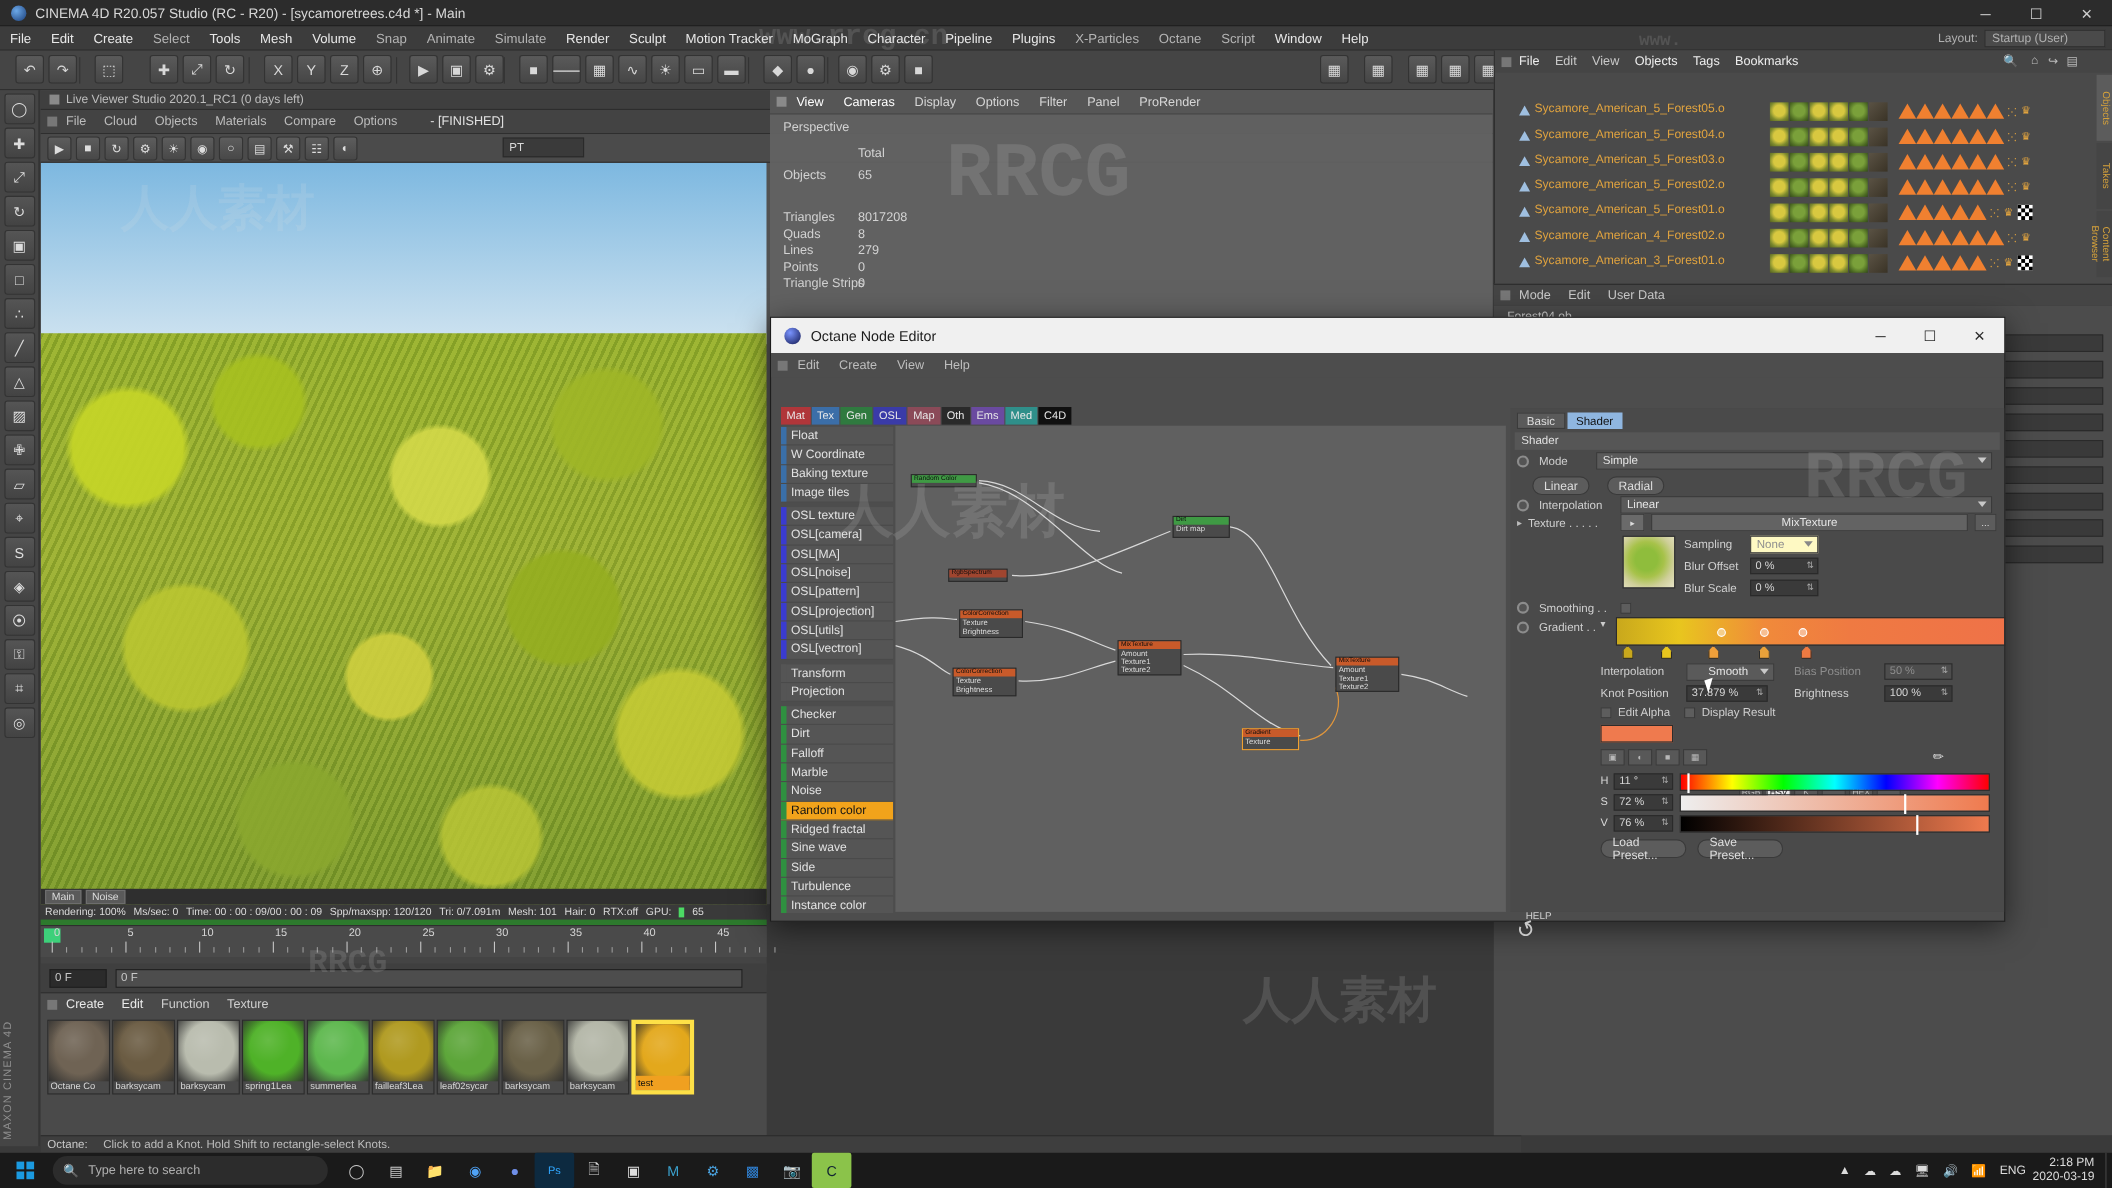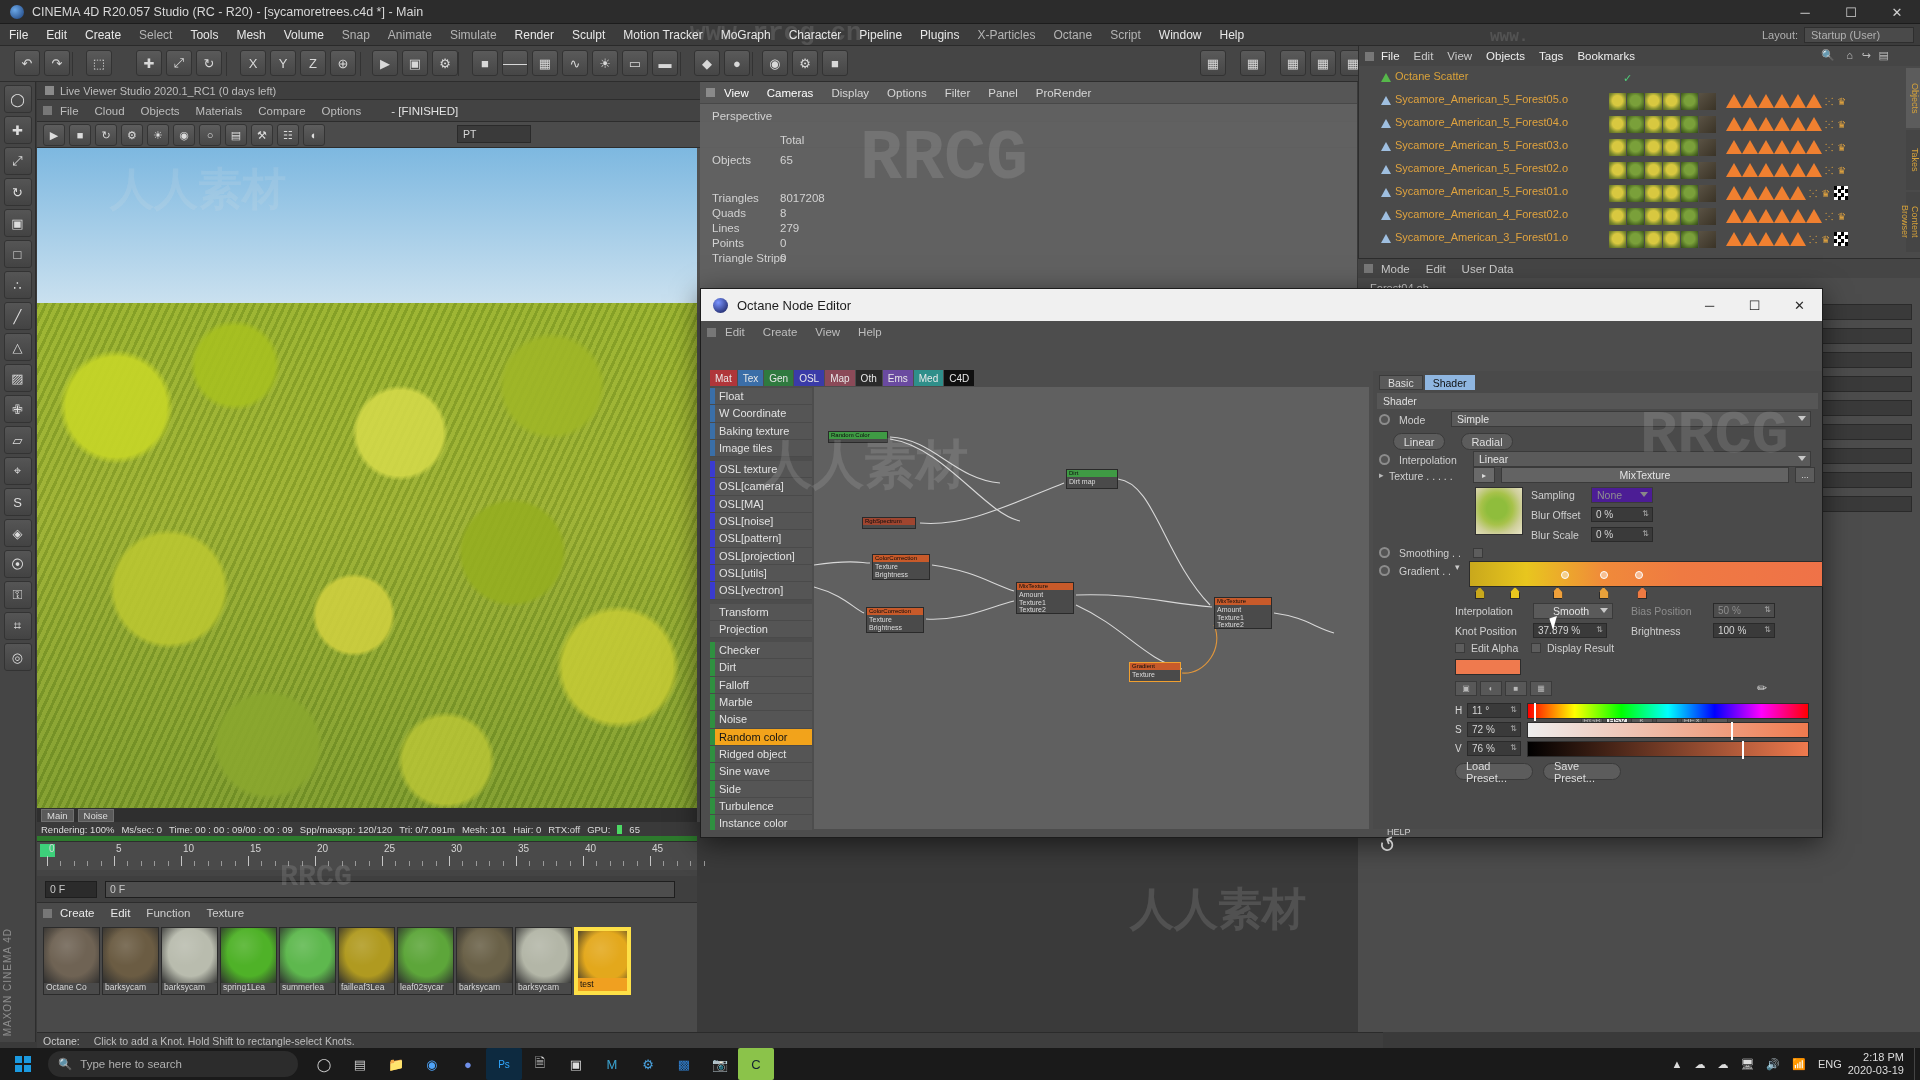--- a/index.html
+++ b/index.html
@@ -546,27 +546,20 @@
       <span class="mi">Edit</span>
       <span class="mi">View</span>
       <span class="mi hl">Objects</span>
       <span class="mi hl">Tags</span>
       <span class="mi hl">Bookmarks</span>
       <span style="position: absolute; right: 86px; top: 3px; font-size: 11px; color: rgb(189, 189, 189);">🔍</span>
       <span style="position: absolute; right: 68px; top: 3px; font-size: 11px; color: rgb(189, 189, 189);">⌂</span>
       <span style="position: absolute; right: 50px; top: 3px; font-size: 11px; color: rgb(189, 189, 189);">↪</span>
       <span style="position: absolute; right: 32px; top: 3px; font-size: 11px; color: rgb(189, 189, 189);">▤</span>
     </div>
-<div class="obj-row" style="top: 22px; color: rgb(217, 162, 58);">
-      <div class="tri" style="position: absolute; left: 22px; top: 5px; width: 0px; height: 0px; border-left: 5px solid transparent; border-right: 5px solid transparent; border-bottom: 9px solid rgb(86, 184, 74);"></div>
-      <div class="nm" style="left: 36px;">Octane Scatter</div>
-      <div class="tagstrip" style="left: 250px;">
-        <span style="color: rgb(79, 208, 122); font-size: 11px; margin-left: 14px;">✓</span>
-      </div>
-    </div>
     <div class="obj-row" style="top: 45px;">
       <div class="tri" style="position: absolute; left: 22px; top: 5px; width: 0px; height: 0px; border-left: 5px solid transparent; border-right: 5px solid transparent; border-bottom: 9px solid rgb(159, 191, 224);"></div>
       <div class="nm" style="left: 36px;">Sycamore_American_5_Forest05.o</div>
       <div class="tagstrip" style="left: 250px;">
         <span class="tg tree"></span>
         <span class="tg tree2"></span>
         <span class="tg tree"></span>
         <span class="tg tree"></span>
         <span class="tg tree2"></span>
         <span class="tg bark"></span>
@@ -877,21 +870,21 @@
       <div class="nl-gap"></div>
       <div class="nl-item"><div class="stripe" style="background: rgb(85, 85, 85);"></div><span>Transform</span></div>
       <div class="nl-item"><div class="stripe" style="background: rgb(85, 85, 85);"></div><span>Projection</span></div>
       <div class="nl-gap"></div>
       <div class="nl-item"><div class="stripe" style="background: rgb(47, 144, 64);"></div><span>Checker</span></div>
       <div class="nl-item"><div class="stripe" style="background: rgb(47, 144, 64);"></div><span>Dirt</span></div>
       <div class="nl-item"><div class="stripe" style="background: rgb(47, 144, 64);"></div><span>Falloff</span></div>
       <div class="nl-item"><div class="stripe" style="background: rgb(47, 144, 64);"></div><span>Marble</span></div>
       <div class="nl-item"><div class="stripe" style="background: rgb(47, 144, 64);"></div><span>Noise</span></div>
       <div class="nl-item sel"><div class="stripe" style="background: rgb(47, 144, 64);"></div><span>Random color</span></div>
-      <div class="nl-item"><div class="stripe" style="background: rgb(47, 144, 64);"></div><span>Ridged object</span></div>
+      <div class="nl-item"><div class="stripe" style="background: rgb(47, 144, 64);"></div><span>Ridged fractal</span></div>
       <div class="nl-item"><div class="stripe" style="background: rgb(47, 144, 64);"></div><span>Sine wave</span></div>
       <div class="nl-item"><div class="stripe" style="background: rgb(47, 144, 64);"></div><span>Side</span></div>
       <div class="nl-item"><div class="stripe" style="background: rgb(47, 144, 64);"></div><span>Turbulence</span></div>
       <div class="nl-item"><div class="stripe" style="background: rgb(47, 144, 64);"></div><span>Instance color</span></div>
     </div>
 
   <div id="graph">
     <svg width="555" height="442" style="position:absolute;left:0;top:0;">
       <g fill="none" stroke="#d8d8d8" stroke-width="1.1">
         <path d="M76 50 C 120 52, 140 92, 186 96"></path>
@@ -974,21 +967,21 @@
 
     <div style="position:absolute;left:6px;top:99px;font-size:9px;color:#bbb;">▸</div>
     <div style="position:absolute;left:16px;top:99px;" class="plabel">Texture . . . . .</div>
     <div style="position:absolute;left:100px;top:96px;width:22px;height:16px;background:#6a6a6a;border:1px solid #3a3a3a;font-size:8px;color:#ddd;display:flex;align-items:center;justify-content:center;">▸</div>
     <div style="position:absolute;left:128px;top:96px;width:288px;height:16px;background:#636363;border:1px solid #3a3a3a;font-size:10.5px;color:#e4e4e4;display:flex;align-items:center;justify-content:center;">MixTexture</div>
     <div style="position:absolute;left:422px;top:96px;width:20px;height:16px;background:#5c5c5c;border:1px solid #3a3a3a;font-size:9px;color:#ddd;display:flex;align-items:center;justify-content:center;">...</div>
 
     <div style="position:absolute;left:102px;top:116px;width:48px;height:48px;border:1px solid #2f2f2f;
                 background:radial-gradient(circle at 45% 45%, #8fbd3c 0 28%, #a7c24a 45%, #cfcf9a 70%, #e8e4c8 100%);"></div>
     <div style="position:absolute;left:158px;top:118px;" class="plabel">Sampling</div>
-    <div class="combo" style="position:absolute;left:218px;top:116px;width:62px;color:#8f8f8f;background:#4c1d95;">
+    <div class="combo" style="position:absolute;left:218px;top:116px;width:62px;color:#8f8f8f;background:#fef9c3;">
       <span>None</span>
       <span class="arrow" style="border-top-color:#888;"></span>
     </div>
     <div style="position:absolute;left:158px;top:138px;" class="plabel">Blur Offset</div>
     <div class="numfld" style="position:absolute;left:218px;top:136px;width:62px;">
       <span>0 %</span>
       <span class="sp">⇅</span>
     </div>
     <div style="position:absolute;left:158px;top:158px;" class="plabel">Blur Scale</div>
     <div class="numfld" style="position:absolute;left:218px;top:156px;width:62px;">

